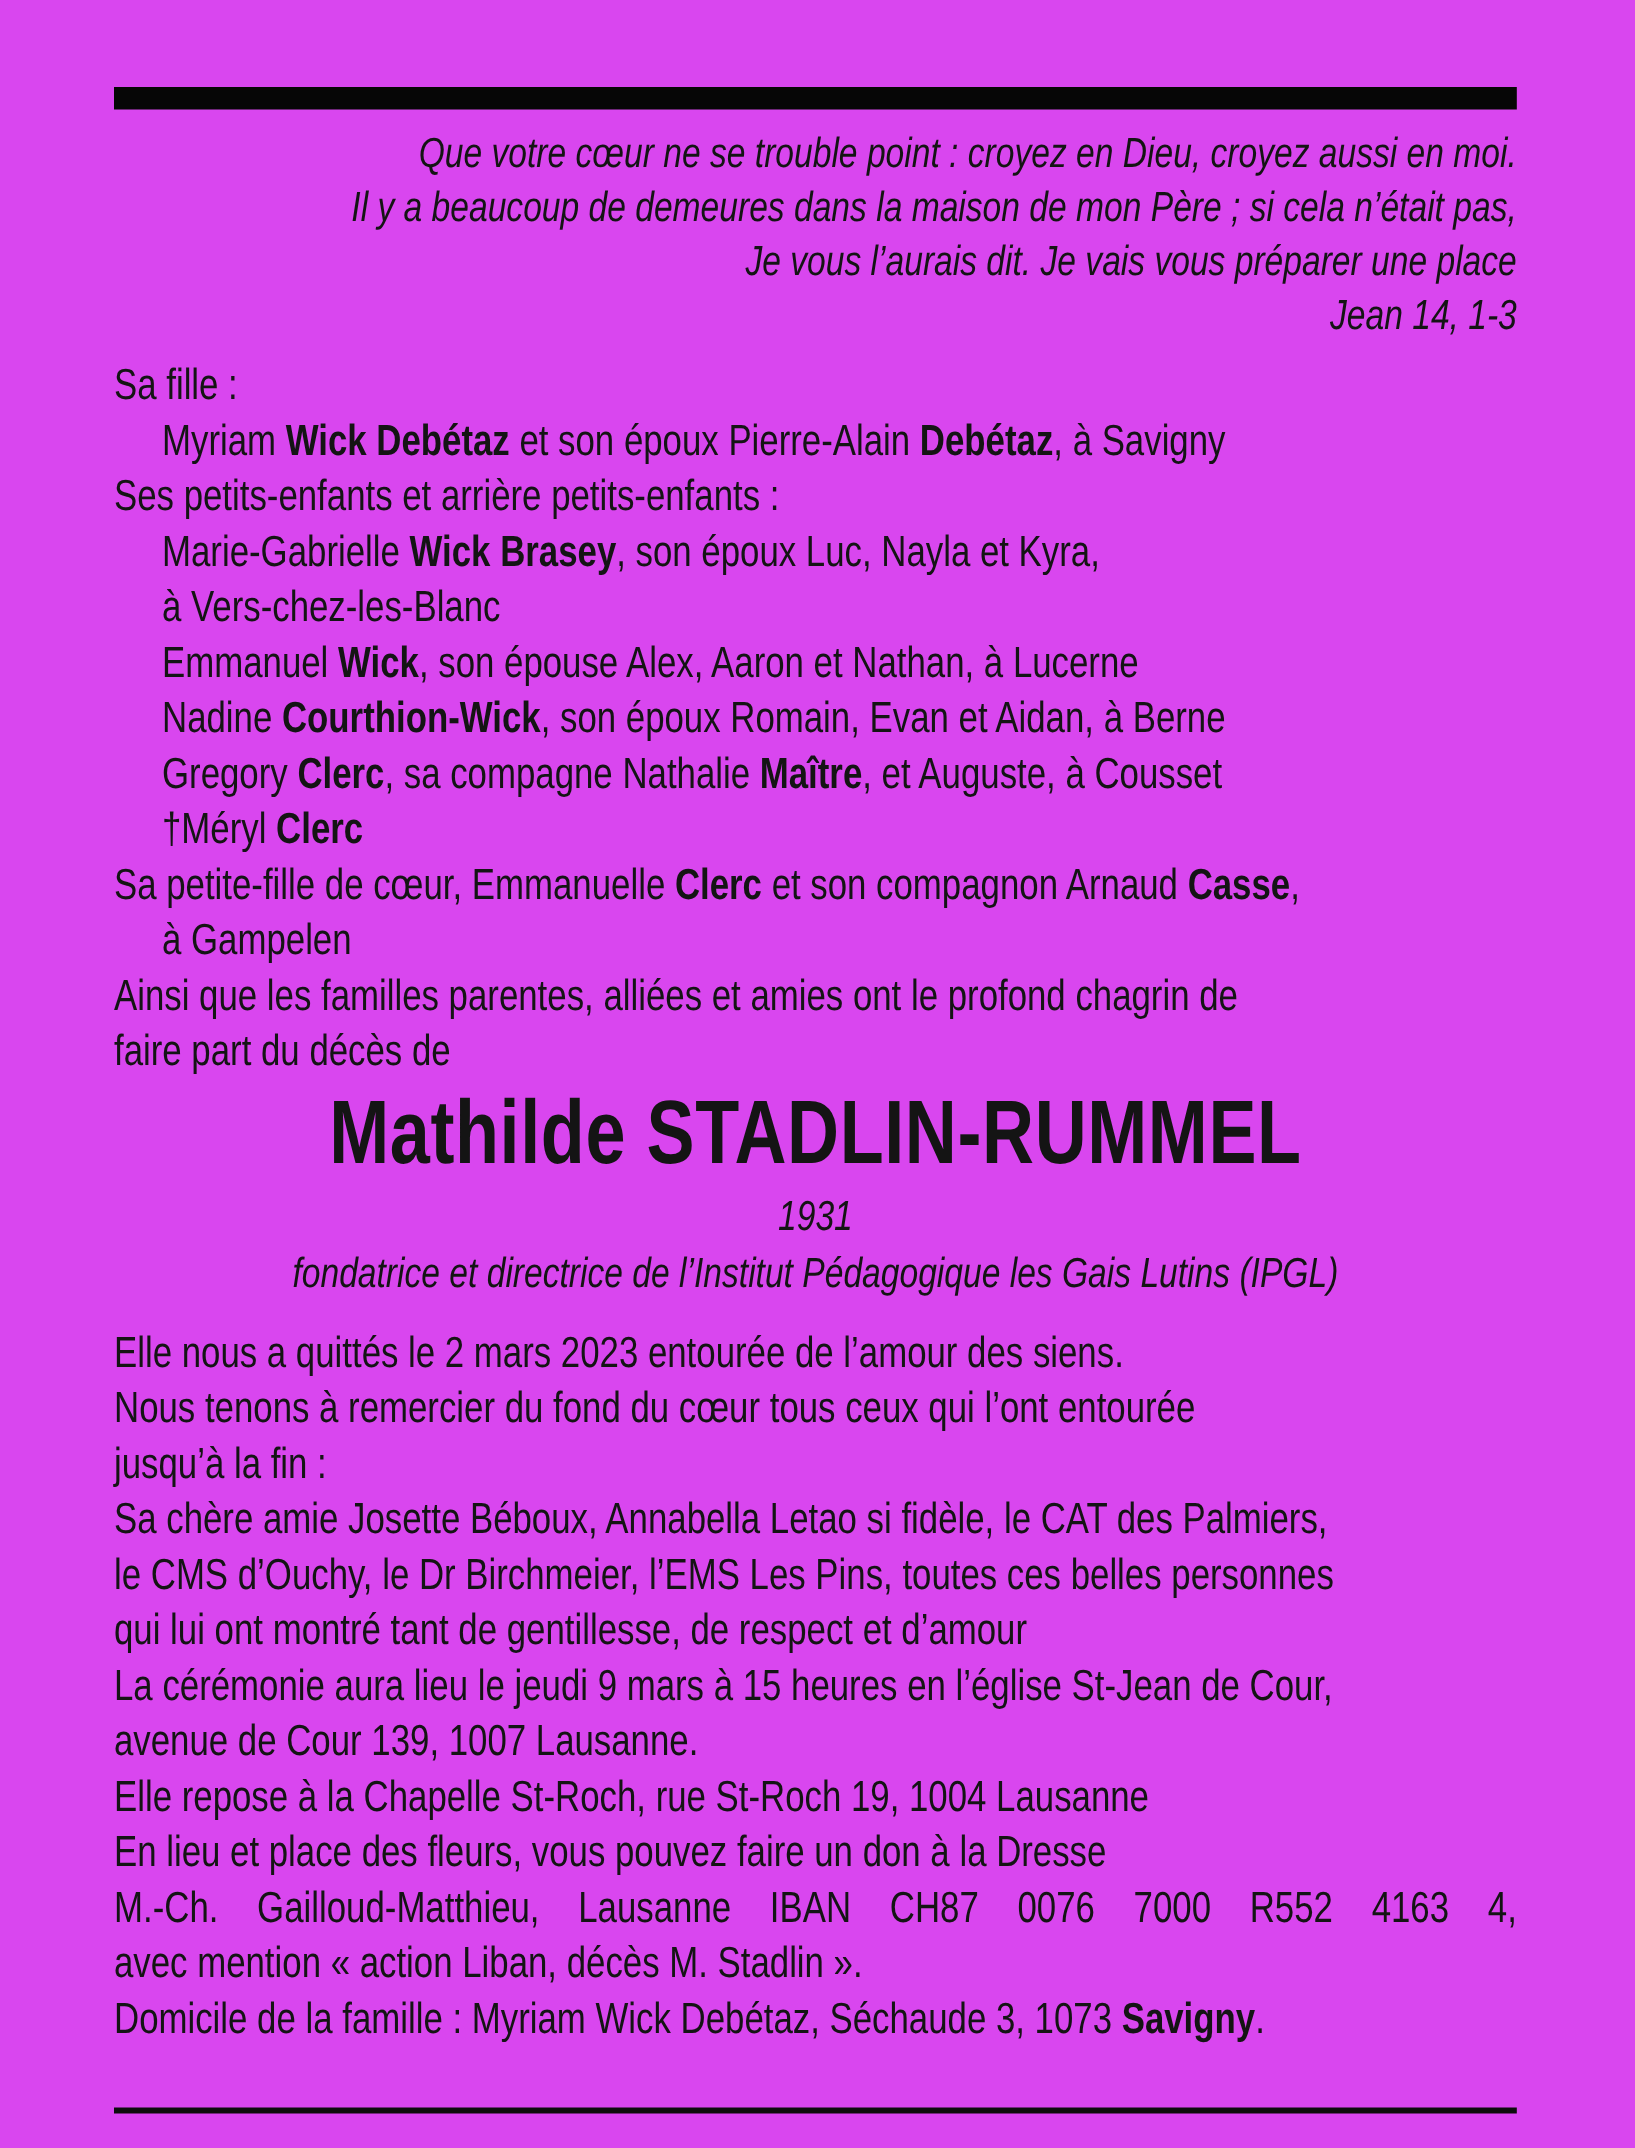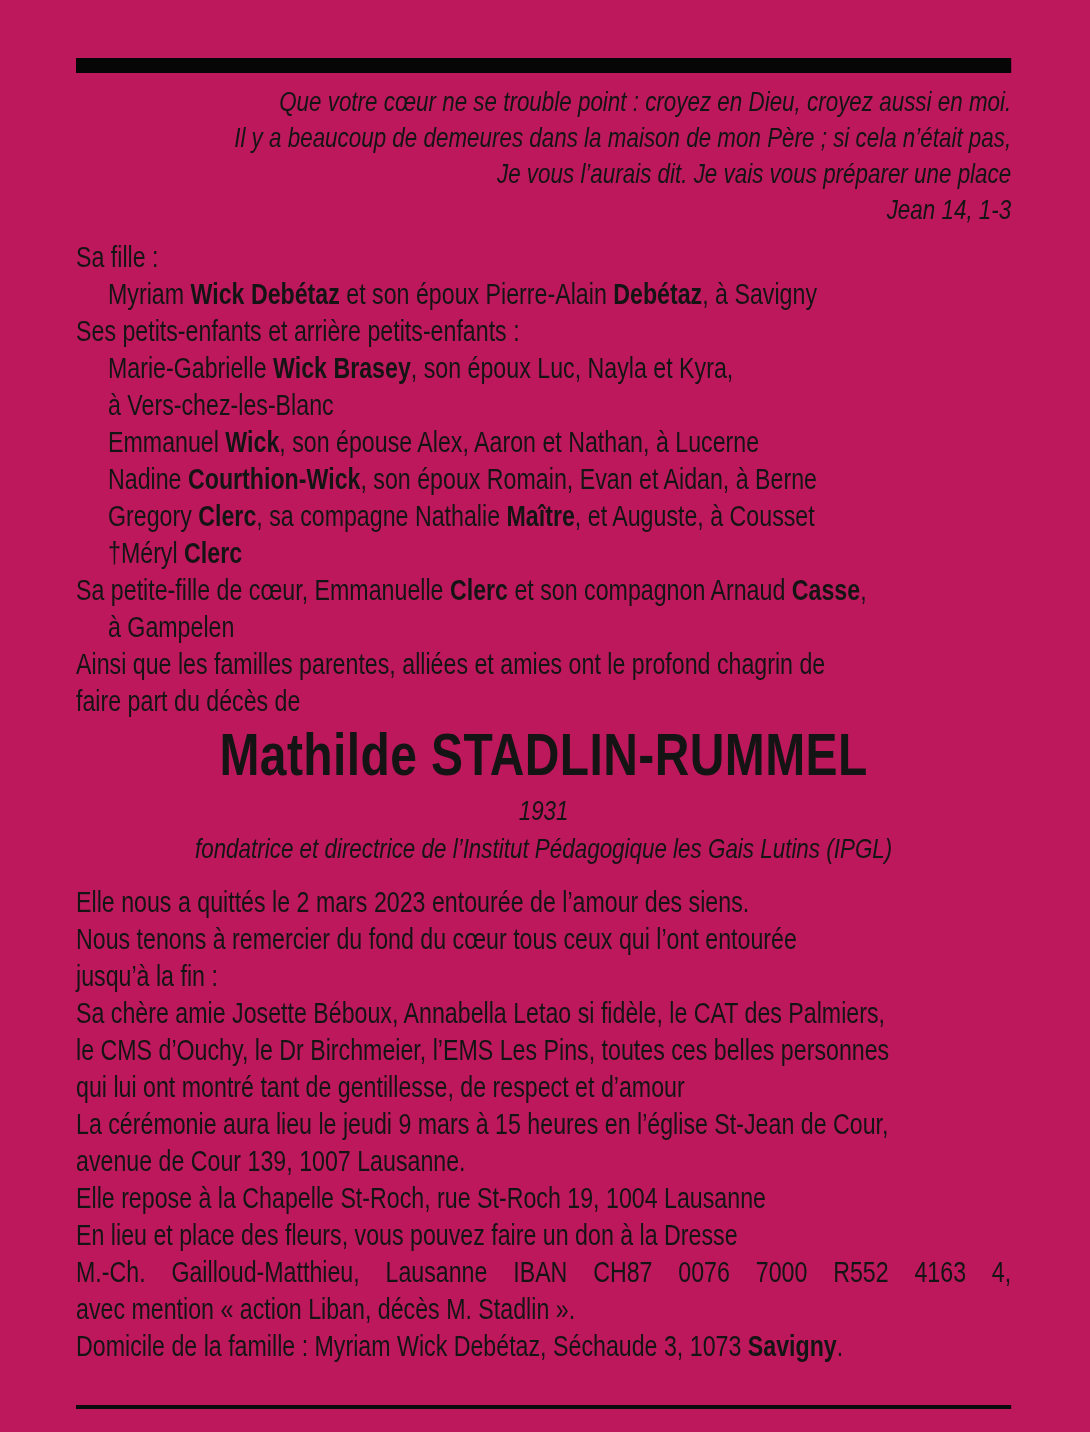--- a/index.html
+++ b/index.html
@@ -1,20 +1,20 @@
 <!DOCTYPE html>
 <html><head>
 <meta charset="utf-8">
 <style>
   html, body { margin: 0; padding: 0; background: #ffffff; }
   .page {
     position: relative;
     width: 1090px;
     height: 1432px;
-    background: #be185d;
+    background: #d946ef;
     overflow: hidden;
     font-family: "Liberation Sans", "DejaVu Sans", sans-serif;
     color: #141414;
   }
   
   .content {
     position: absolute;
     left: 76px;
     top: 58px;
     width: 1169px;

